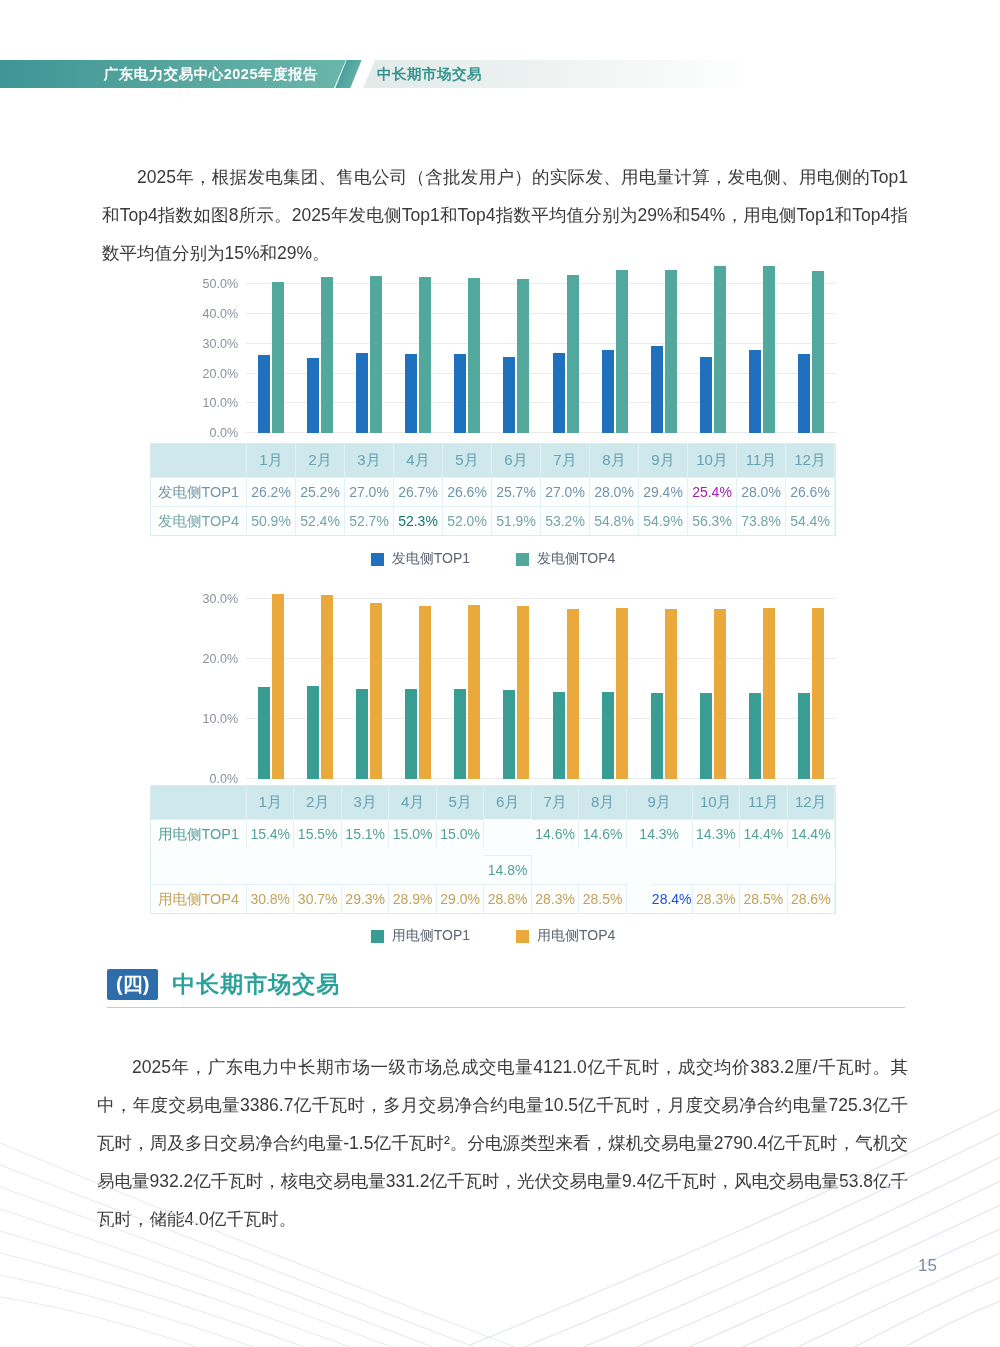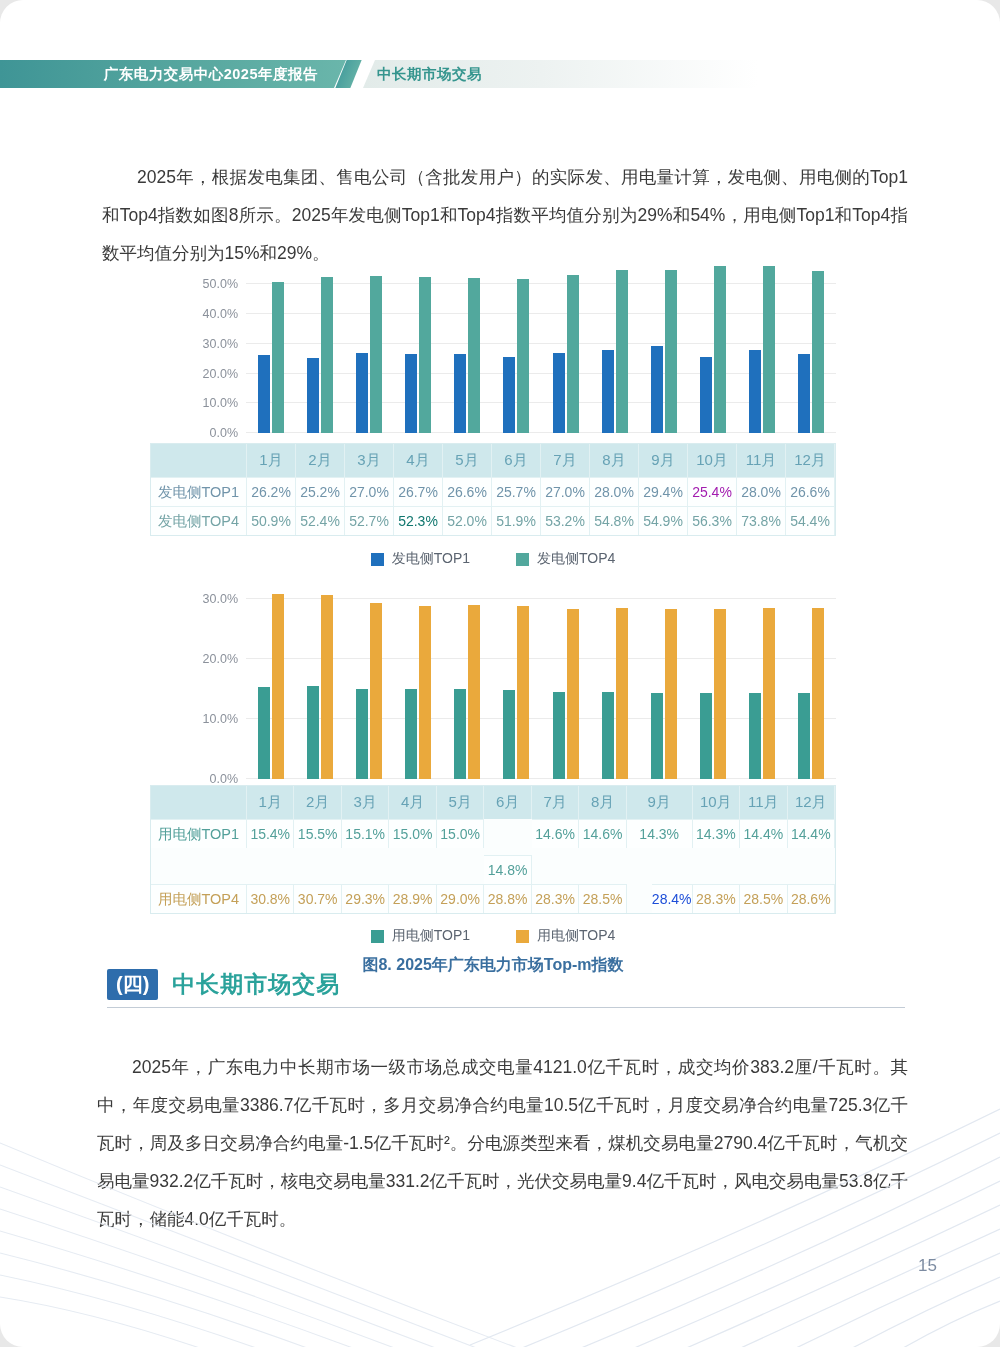--- a/index.html
+++ b/index.html
@@ -1,20 +1,19 @@
 <!DOCTYPE html>
 <html><head>
 <meta charset="utf-8">
 <style>
   html,body{margin:0;padding:0;background:#e8e8e8;}
   .page{
     position:relative; width:1000px; height:1347px; margin:0 auto;
     background:#ffffff; overflow:hidden;
     font-family:"Liberation Sans","DejaVu Sans",sans-serif;
-    border-radius:23px;
   }
   
   .banner{position:absolute;top:60px;left:0;width:100%;height:28px;display:flex;align-items:stretch;}
   .banner-left{
     width:318px;background:linear-gradient(90deg,#3f9596 0%,#57a79f 55%,#6ab6ab 100%);
     color:#fff;font-weight:700;font-size:14.5px;letter-spacing:.5px;
     display:flex;align-items:center;justify-content:flex-end;padding-right:28px;
     clip-path:polygon(0 0,100% 0,calc(100% - 12px) 100%,0 100%);
   }
   .banner-slash{width:15px;background:linear-gradient(90deg,#4aa09e,#60afa5);transform:skewX(-22deg);margin-left:-5px;margin-right:7px;}
@@ -303,21 +302,20 @@
           <span class="legend-item">
             <span class="swatch" style="background: rgb(58, 157, 147);"></span>
             <span>用电侧TOP1</span>
           </span>
           <span class="legend-item">
             <span class="swatch" style="background: rgb(234, 169, 60);"></span>
             <span>用电侧TOP4</span>
           </span>
         </div>
       </div>
-    <div class="caption">图8. 2025年广东电力市场Top-m指数</div>
   </div>
 
   <div class="section-head">
     <span class="head-badge">(四)</span>
     <span class="head-title">中长期市场交易</span>
   </div>
 
   <p class="para p2">2025年，广东电力中长期市场一级市场总成交电量4121.0亿千瓦时，成交均价383.2厘/千瓦时。其中，年度交易电量3386.7亿千瓦时，多月交易净合约电量10.5亿千瓦时，月度交易净合约电量725.3亿千瓦时，周及多日交易净合约电量-1.5亿千瓦时²。分电源类型来看，煤机交易电量2790.4亿千瓦时，气机交易电量932.2亿千瓦时，核电交易电量331.2亿千瓦时，光伏交易电量9.4亿千瓦时，风电交易电量53.8亿千瓦时，储能4.0亿千瓦时。</p>
 
 

